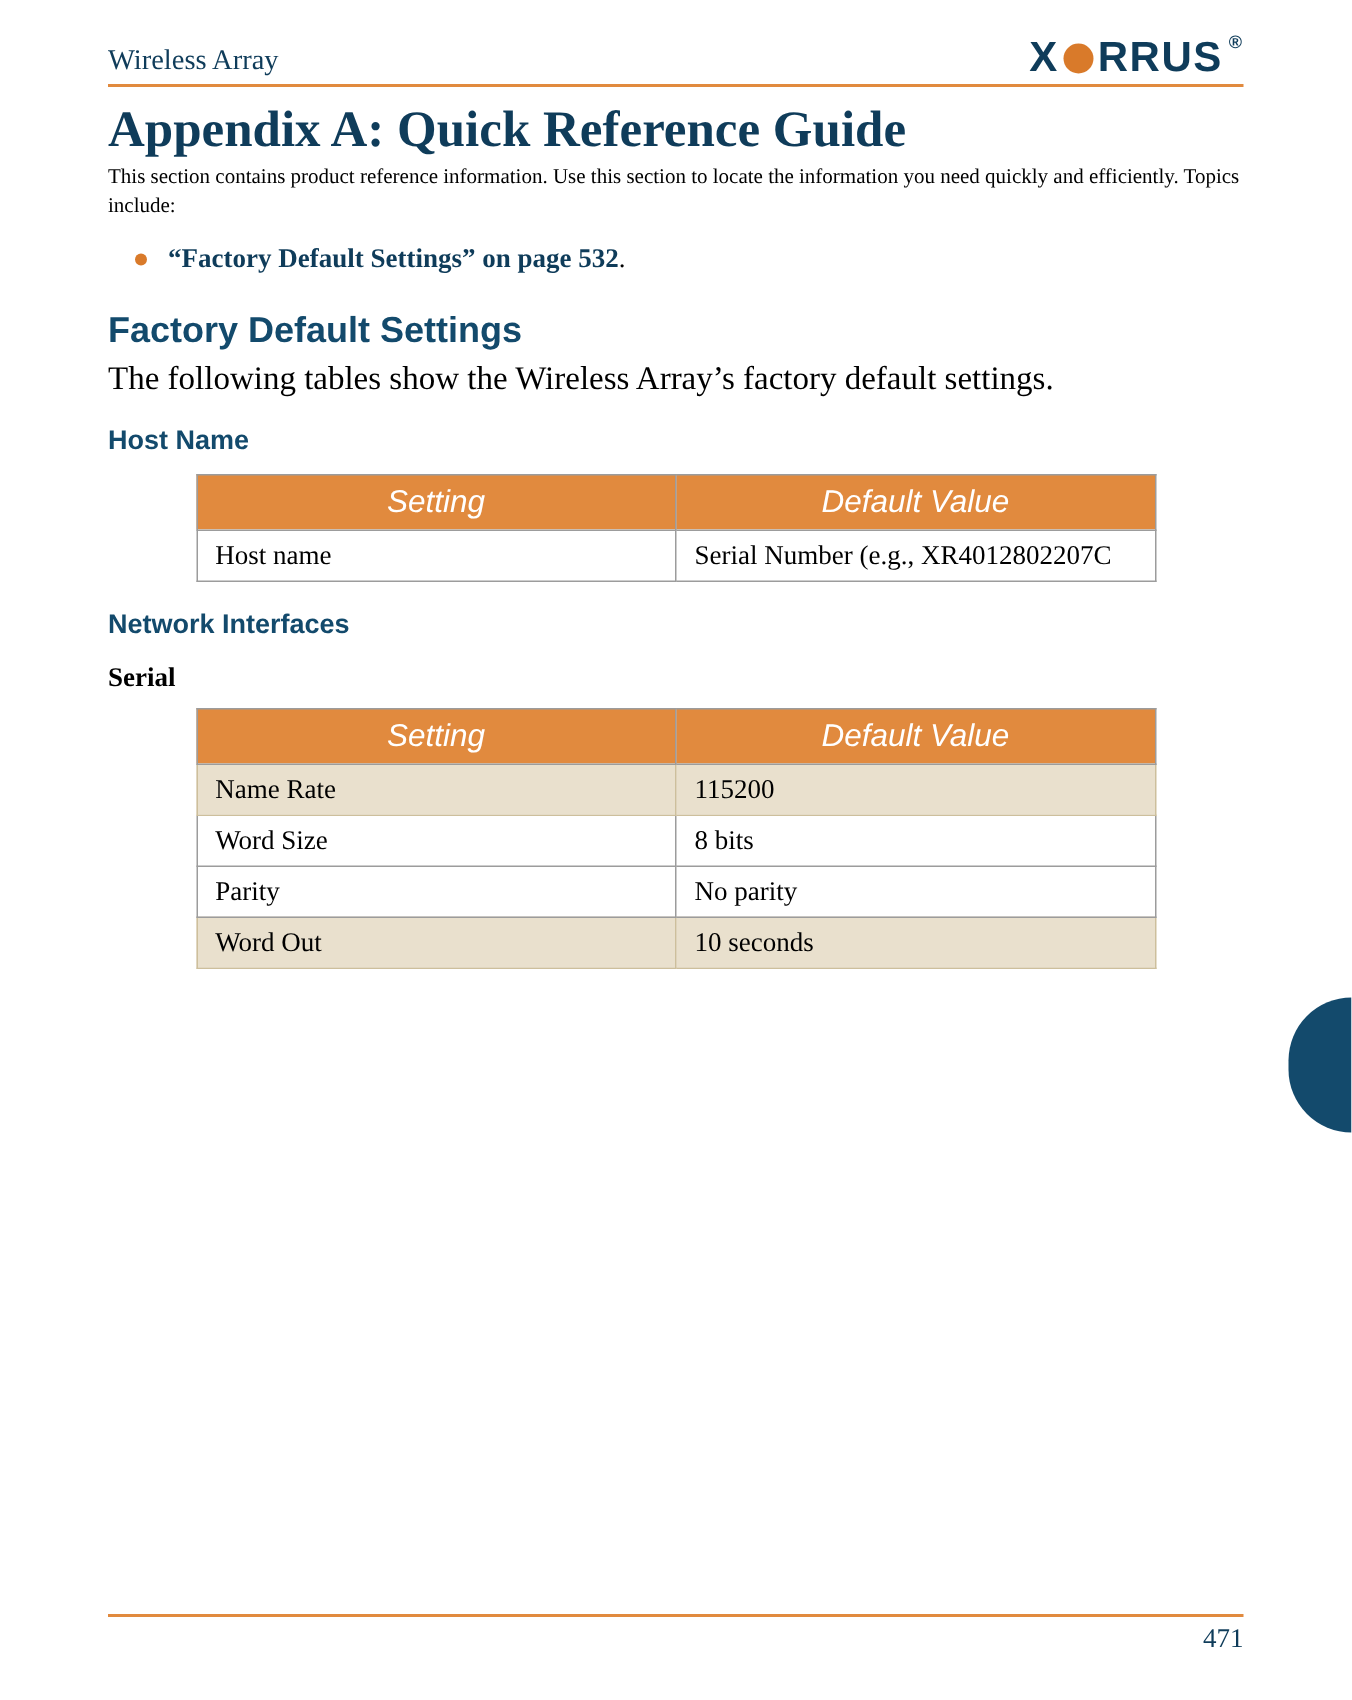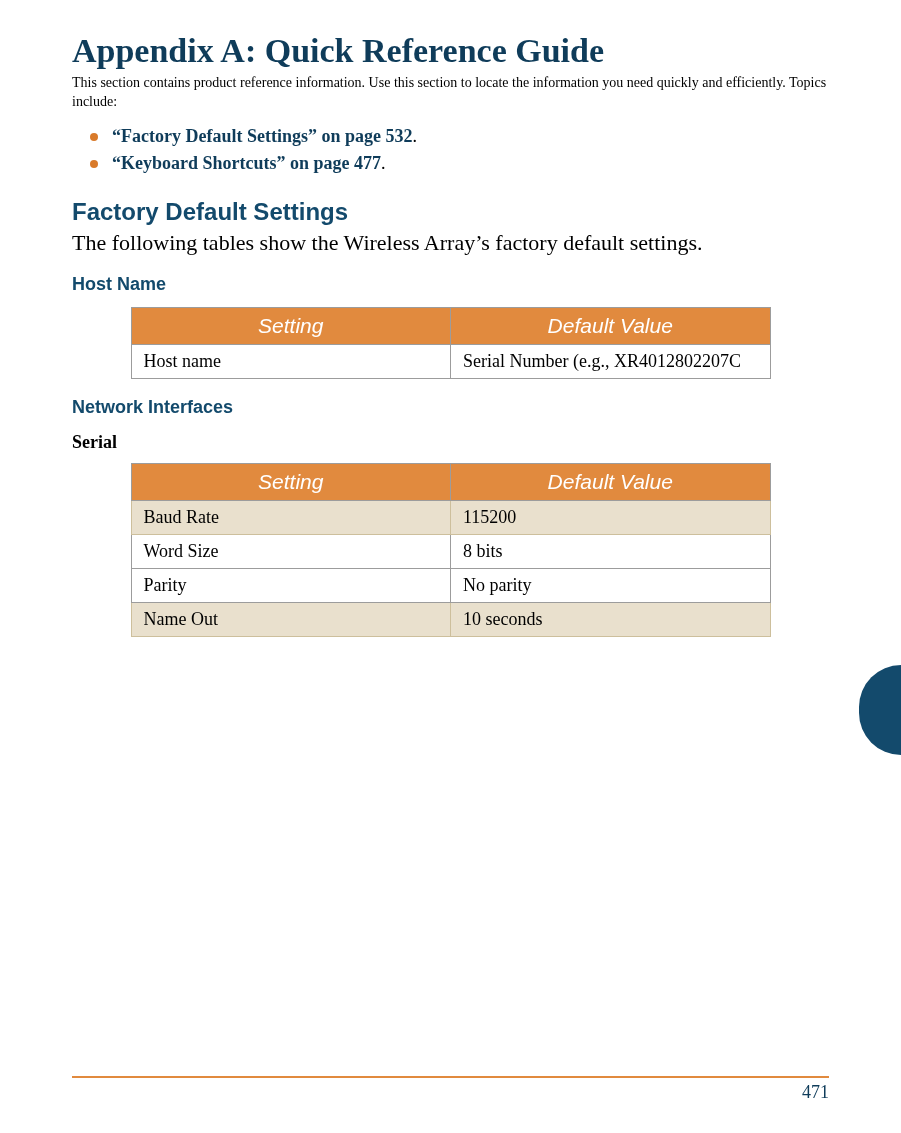--- a/index.html
+++ b/index.html
@@ -189,31 +189,37 @@
     color: var(--navy);
     font-size: 18px;
     font-family: "Palatino Linotype", "Book Antiqua", Palatino, Georgia, serif;
     margin-top: 16px;
   }
 </style>
 </head>
 <body>
 
 <div class="page">
+  <div class="header-row">
+    <div class="header-title">Wireless Array</div>
+    <div class="logo">
+      <span class="x">X</span>
+      <span class="dot"></span>
+      <span>RRUS</span>
+      <span class="reg">®</span>
+    </div>
+  </div>
 
   <h1 class="appendix-title">Appendix A: Quick Reference Guide</h1>
   <p class="intro">This section contains product reference information. Use this section to locate the information you need quickly and efficiently. Topics include:</p>
 
   <ul class="topics">
     <li>
       <span class="topic-link">“Factory Default Settings” on page 532</span><span>.</span>
     </li>
-    <li>
-      <span class="topic-link">“Keyboard Shortcuts” on page 477</span><span>.</span>
-    </li>
   </ul>
 
   <h2 class="section-heading">Factory Default Settings</h2>
   <p class="section-intro">The following tables show the Wireless Array’s factory default settings.</p>
 
   <h3 class="subheading">Host Name</h3>
 
   <table class="settings">
     <thead>
       <tr>
@@ -234,33 +240,33 @@
 
   <table class="settings">
     <thead>
       <tr>
         <th>Setting</th>
         <th>Default Value</th>
       </tr>
     </thead>
     <tbody>
       <tr class="alt">
-        <td class="setting-col">Baud Rate</td>
+        <td class="setting-col">Name Rate</td>
         <td class="value-col">115200</td>
       </tr>
       <tr>
         <td class="setting-col">Word Size</td>
         <td class="value-col">8 bits</td>
       </tr>
       <tr>
         <td class="setting-col">Parity</td>
         <td class="value-col">No parity</td>
       </tr>
       <tr class="alt">
-        <td class="setting-col">Name Out</td>
+        <td class="setting-col">Word Out</td>
         <td class="value-col">10 seconds</td>
       </tr>
     </tbody>
   </table>
 </div>
 
 <div class="side-tab"></div>
 
 <div class="footer">
   <span class="page-num">471</span>

